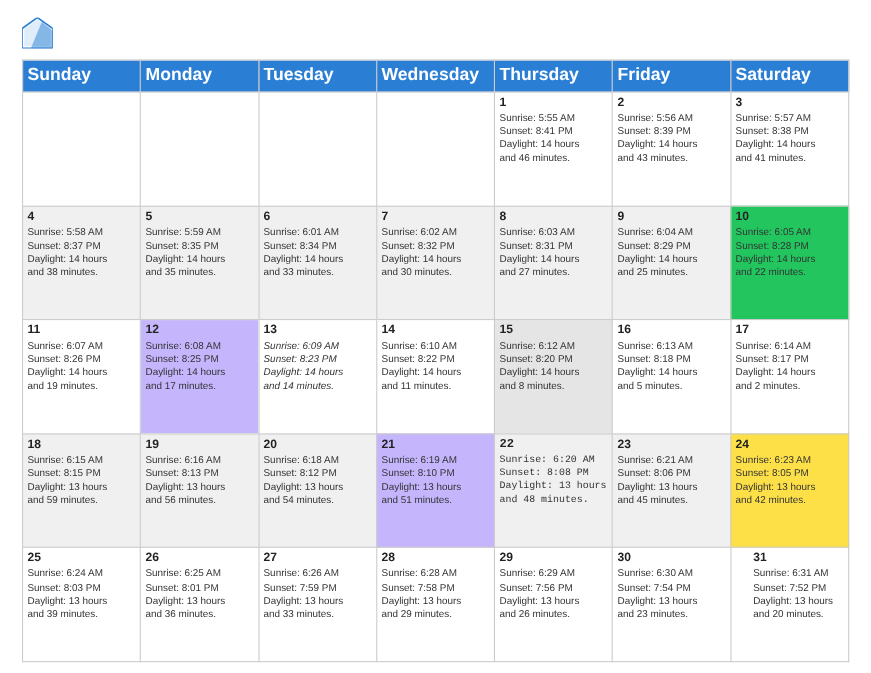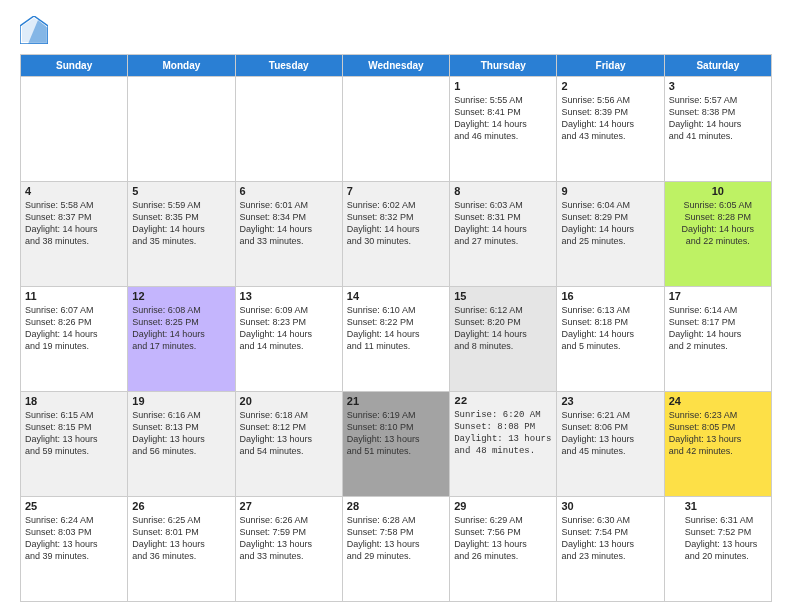--- a/index.html
+++ b/index.html
@@ -54,24 +54,24 @@
       margin-top: 2px;
     }
     .calendar {
       width: 100%;
       border-collapse: collapse;
       flex: 1;
     }
     .calendar th {
       background: #2a7fd4;
       color: #fff;
-      font-size: 10px;
+      font-size: 16px;
       font-weight: bold;
       padding: 5px 4px;
-      text-align: center;
+      text-align: left;
       border: 1px solid #ccc;
     }
     .calendar td {
       border: 1px solid #ccc;
       vertical-align: top;
       padding: 3px 4px;
       width: calc(100% / 7);
       font-size: 9.5px;
       color: #333;
       background: #fff;
@@ -193,21 +193,21 @@
 Daylight: 14 hours
 and 27 minutes.</div>
           </td>
           <td style="background: rgb(240, 240, 240);">
             <div class="day-num">9</div>
             <div class="day-info" style="white-space: pre-line;">Sunrise: 6:04 AM
 Sunset: 8:29 PM
 Daylight: 14 hours
 and 25 minutes.</div>
           </td>
-          <td style="background: #bef264; text-align: center;">
+          <td style="background: #22c55e;">
             <div class="day-num">10</div>
             <div class="day-info" style="white-space: pre-line;">Sunrise: 6:05 AM
 Sunset: 8:28 PM
 Daylight: 14 hours
 and 22 minutes.</div>
           </td>
         </tr>
         <tr>
           <td style="background: rgb(255, 255, 255);">
             <div class="day-num">11</div>
@@ -218,21 +218,21 @@
           </td>
           <td style="background: #c4b5fd;">
             <div class="day-num">12</div>
             <div class="day-info" style="white-space: pre-line;">Sunrise: 6:08 AM
 Sunset: 8:25 PM
 Daylight: 14 hours
 and 17 minutes.</div>
           </td>
           <td style="background: rgb(255, 255, 255);">
             <div class="day-num">13</div>
-            <div class="day-info" style="white-space: pre-line;">Sunrise: 6:09 AM
+            <div class="day-info" style="white-space: pre-line; font-style: italic;">Sunrise: 6:09 AM
 Sunset: 8:23 PM
 Daylight: 14 hours
 and 14 minutes.</div>
           </td>
           <td style="background: rgb(255, 255, 255);">
             <div class="day-num">14</div>
             <div class="day-info" style="white-space: pre-line;">Sunrise: 6:10 AM
 Sunset: 8:22 PM
 Daylight: 14 hours
 and 11 minutes.</div>
@@ -274,21 +274,21 @@
 Daylight: 13 hours
 and 56 minutes.</div>
           </td>
           <td style="background: rgb(240, 240, 240);">
             <div class="day-num">20</div>
             <div class="day-info" style="white-space: pre-line;">Sunrise: 6:18 AM
 Sunset: 8:12 PM
 Daylight: 13 hours
 and 54 minutes.</div>
           </td>
-          <td style="background: #a3a3a3;">
+          <td style="background: #c4b5fd;">
             <div class="day-num">21</div>
             <div class="day-info" style="white-space: pre-line;">Sunrise: 6:19 AM
 Sunset: 8:10 PM
 Daylight: 13 hours
 and 51 minutes.</div>
           </td>
           <td style="background: rgb(240, 240, 240); font-family: Liberation Mono, monospace;">
             <div class="day-num">22</div>
             <div class="day-info" style="white-space: pre-line;">Sunrise: 6:20 AM
 Sunset: 8:08 PM

